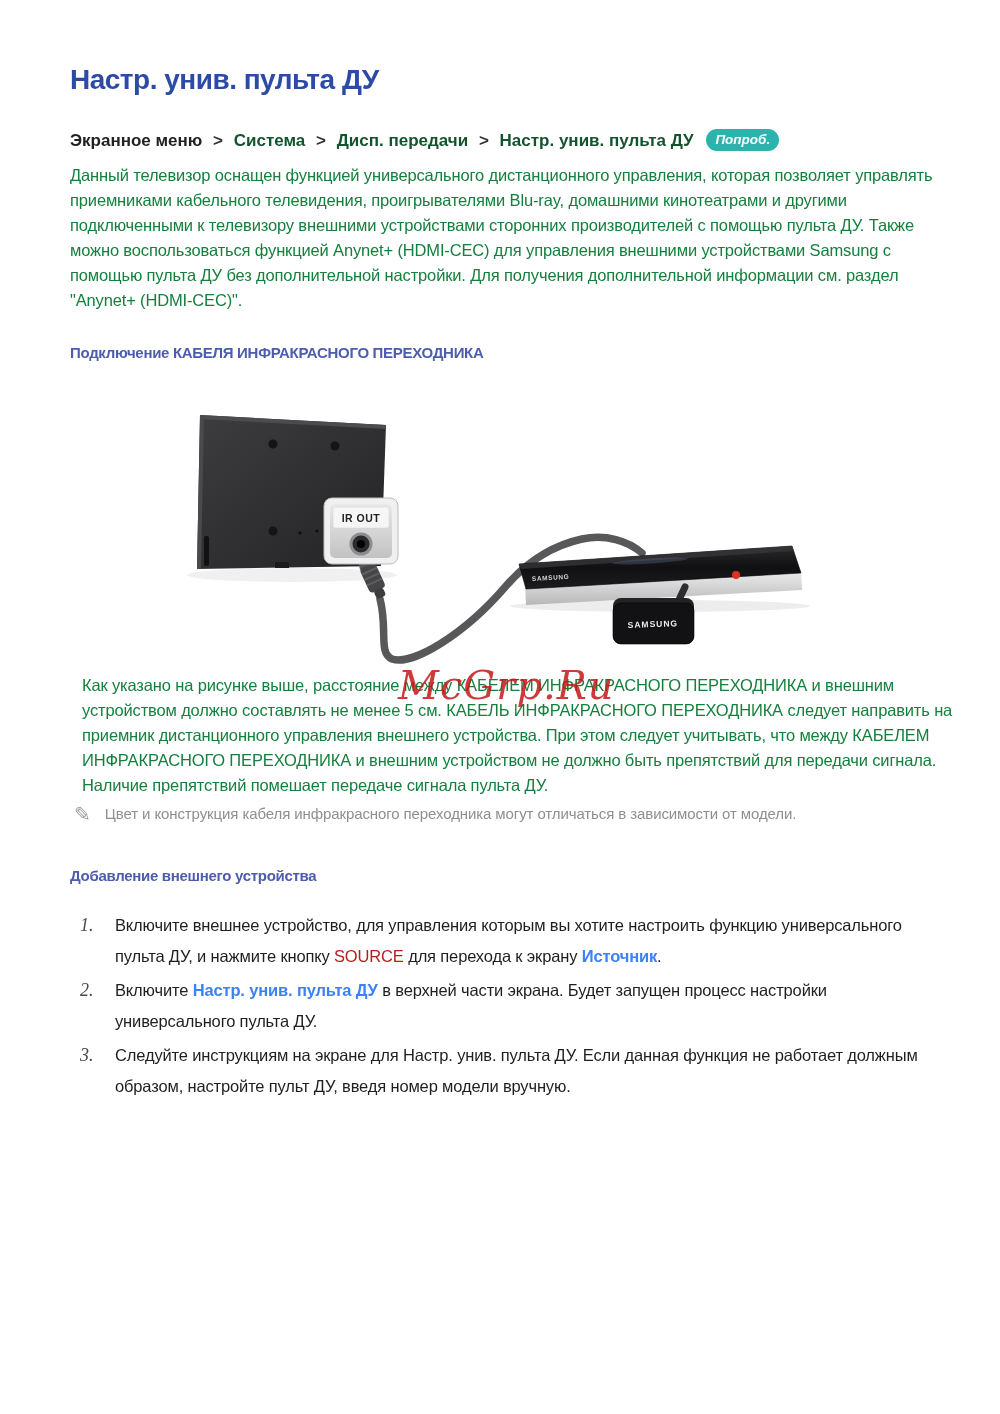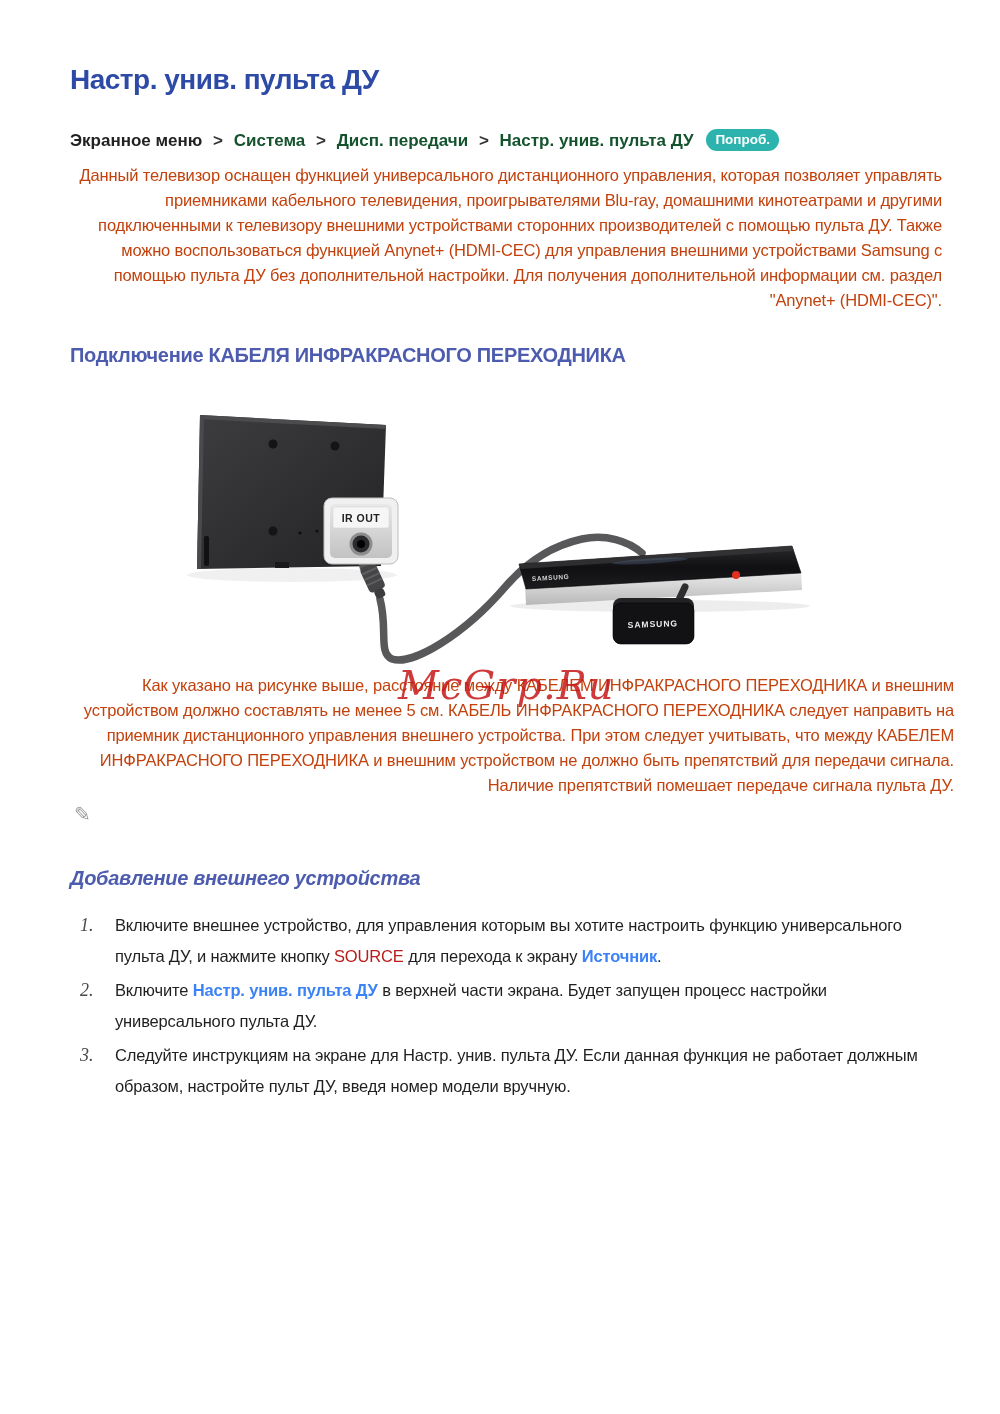--- a/index.html
+++ b/index.html
@@ -18,33 +18,34 @@
     left:70px; top:131px; font-size:17px; font-weight:bold; color:#222;
     white-space:nowrap;
   }
   .breadcrumb .sep { color:#333; margin:0 6px; font-weight:bold; }
   .crumb-link { color:#14532d; text-decoration:none; cursor:pointer; }
   .badge {
     display:inline-block; background:#2cb3ae; color:#fff;
     font-size:13.5px; font-weight:bold; padding:3px 9px 4px;
     border-radius:12px; margin-left:8px; position:relative; top:-2px;
     cursor:pointer;
+    font-style:italic;
   }
   .para {
     left:70px; width:872px; font-size:16.5px; line-height:25px;
-    color:#c2410c; letter-spacing:-0.15px; text-align:right;
+    color:#15803d; letter-spacing:-0.15px; text-align:left;
   }
   .intro { top:163px; }
   .body2 { top:673px;margin-left:12px; }
   .section-heading {
-    left:70px; font-size:20px; font-weight:bold; color:#4d5cae;
+    left:70px; font-size:15px; font-weight:bold; color:#4d5cae;
     letter-spacing:-0.3px;
   }
   .h-connect { top:344px; }
-  .h-add { top:867px;font-style:italic; }
+  .h-add { top:867px; }
 
   .illustration { left:180px; top:403px; width:640px; height:270px; }
 
   .watermark {
     left:398px; top:662px; z-index:6;
     font-family:"DejaVu Serif", serif; font-style:italic;
     font-size:40px; color:rgba(197,24,24,0.85); letter-spacing:1px;
     pointer-events:none;
   }
 
@@ -156,20 +157,21 @@
     <text x="473" y="224" font-size="8.5" font-weight="bold" fill="#ececec" text-anchor="middle" font-family="Liberation Sans, sans-serif" letter-spacing="1" transform="rotate(-2 473 224)">SAMSUNG</text>
   </g>
 </svg>
 
 <p class="abs para body2">Как указано на рисунке выше, расстояние между КАБЕЛЕМ ИНФРАКРАСНОГО ПЕРЕХОДНИКА и внешним устройством должно составлять не менее 5 см. КАБЕЛЬ ИНФРАКРАСНОГО ПЕРЕХОДНИКА следует направить на приемник дистанционного управления внешнего устройства. При этом следует учитывать, что между КАБЕЛЕМ ИНФРАКРАСНОГО ПЕРЕХОДНИКА и внешним устройством не должно быть препятствий для передачи сигнала. Наличие препятствий помешает передаче сигнала пульта ДУ.</p>
 
 <div class="abs watermark">McGrp.Ru</div>
 
 <div class="abs note">
   <span class="note-icon">✎</span>
+  <span class="note-text">Цвет и конструкция кабеля инфракрасного переходника могут отличаться в зависимости от модели.</span>
 </div>
 
 <h2 class="abs section-heading h-add">Добавление внешнего устройства</h2>
 
 <div class="abs steps">
   <div class="step">
     <span class="step-num">1.</span>
     <span class="step-body">
       <span>Включите внешнее устройство, для управления которым вы хотите настроить функцию универсального пульта ДУ, и нажмите кнопку </span><span class="teal-label">SOURCE</span><span> для перехода к экрану </span><span class="link-blue">Источник</span><span>.</span>
     </span>

